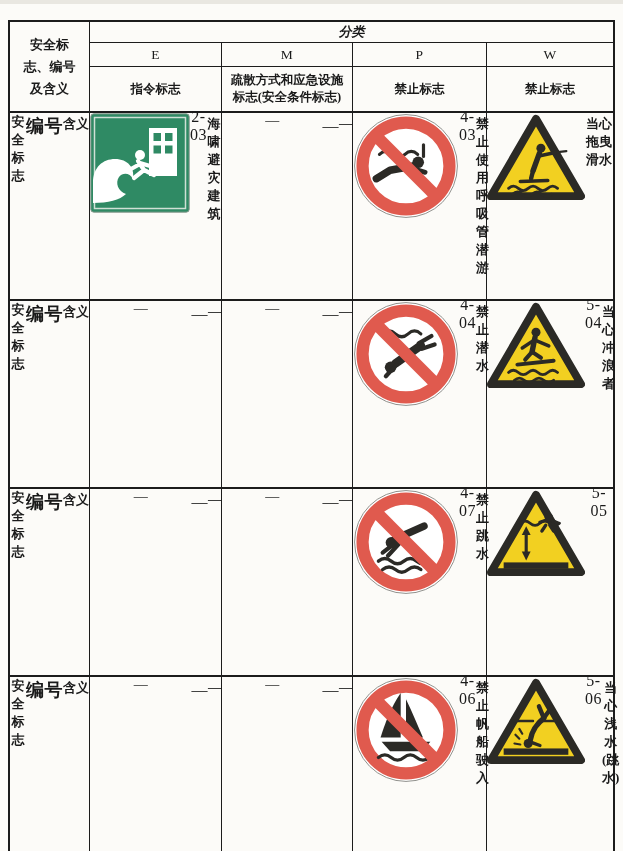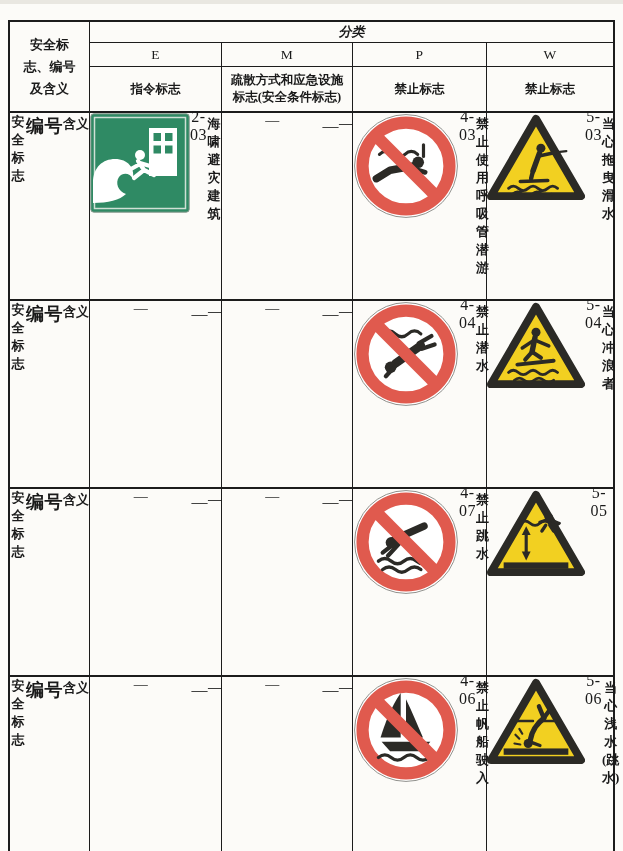--- a/index.html
+++ b/index.html
@@ -125,21 +125,20 @@
         <path d="M50,5 L96,84 L4,84 Z" class="tri" stroke-width="8"></path>
         <circle class="blk-f" cx="55" cy="35" r="4.6"></circle>
         <path class="blk-s" stroke-width="5.5" d="M53.5,40 L47,58"></path>
         <path class="blk-s" stroke-width="3.6" d="M53,43 L72,39"></path>
         <path class="blk-s" stroke-width="2.2" d="M72,39 L81,38"></path>
         <path class="blk-s" stroke-width="4.5" d="M47,58 L45,66"></path>
         <path class="blk-s" stroke-width="3.6" d="M34,69 L62,68"></path>
         <path class="blk-s" stroke-width="2.8" d="M22,76 q5,-4.5 10,0 t10,0 t10,0 t10,0 t10,0 M26,82 q5,-4.5 10,0 t10,0 t10,0 t10,0"></path>
       </svg>
     </div>
-    <div class="num">5-03</div>
     <div class="meaning">当心拖曳滑水</div>
   </div>
 
   <div class="cell bodycell labelcell">
     <div class="sign-area">
           <span>安全标志</span>
         </div>
     <div class="num">编号</div>
     <div class="meaning">含义</div>
   </div>

